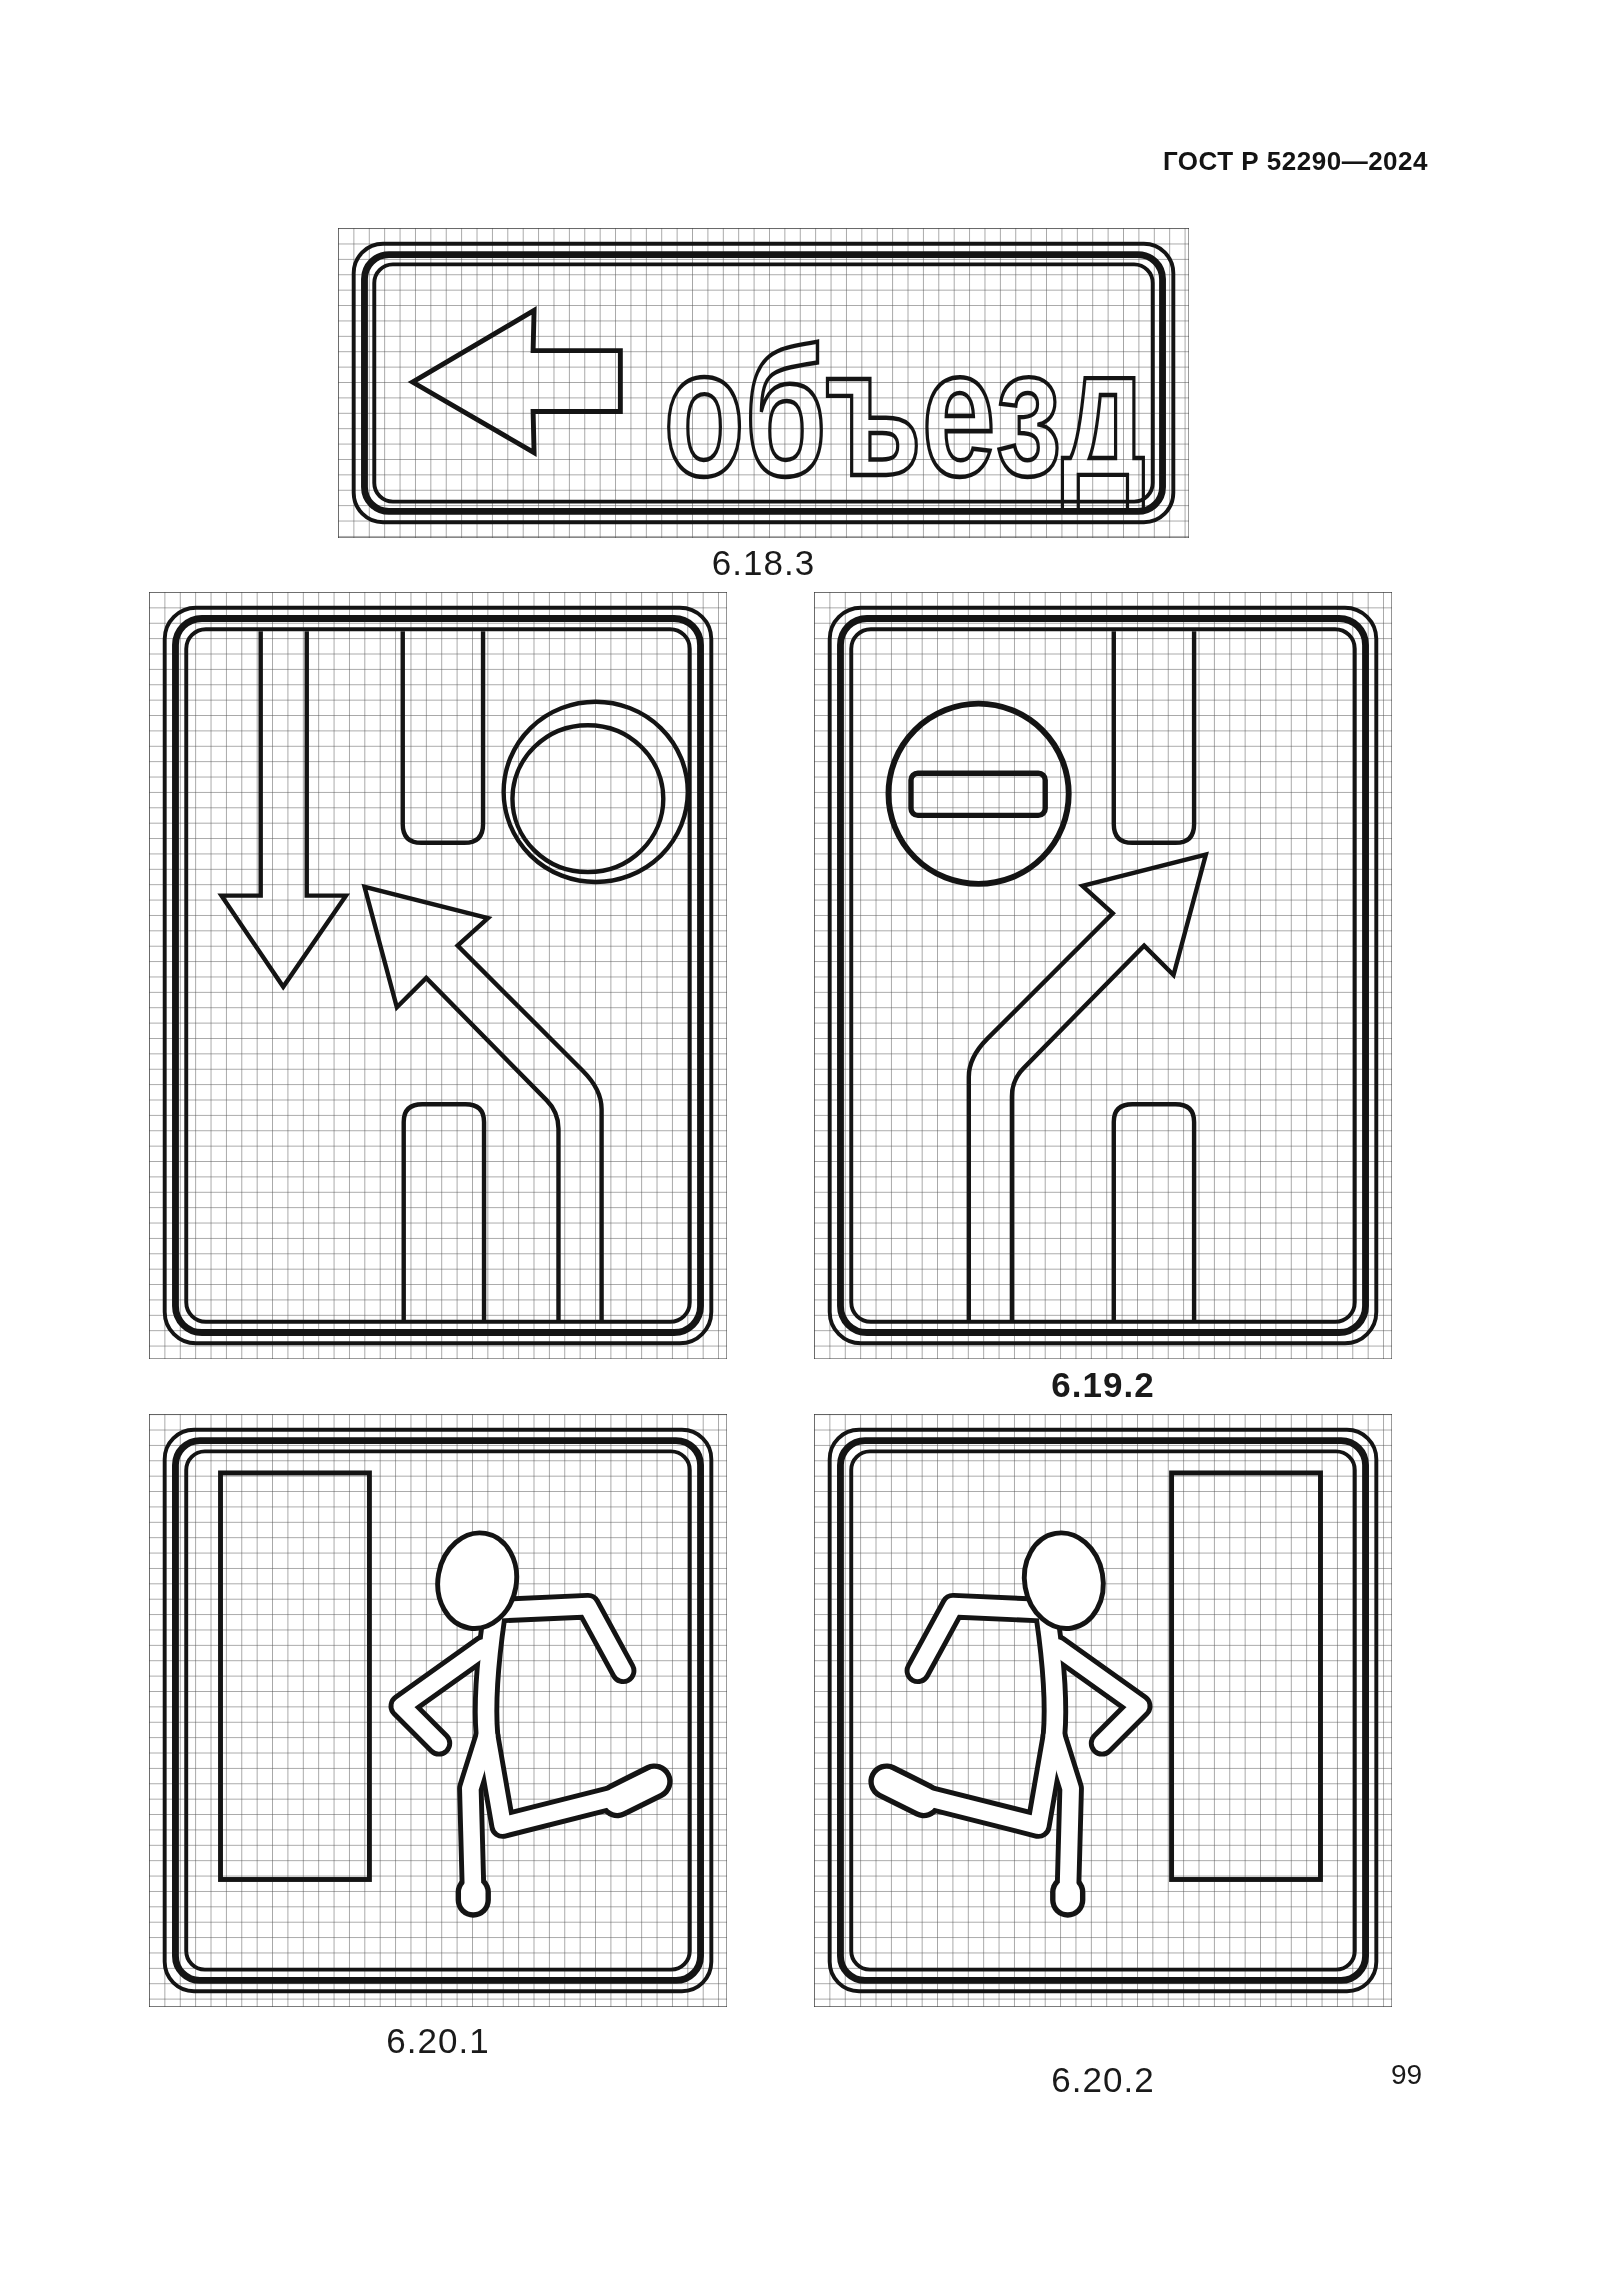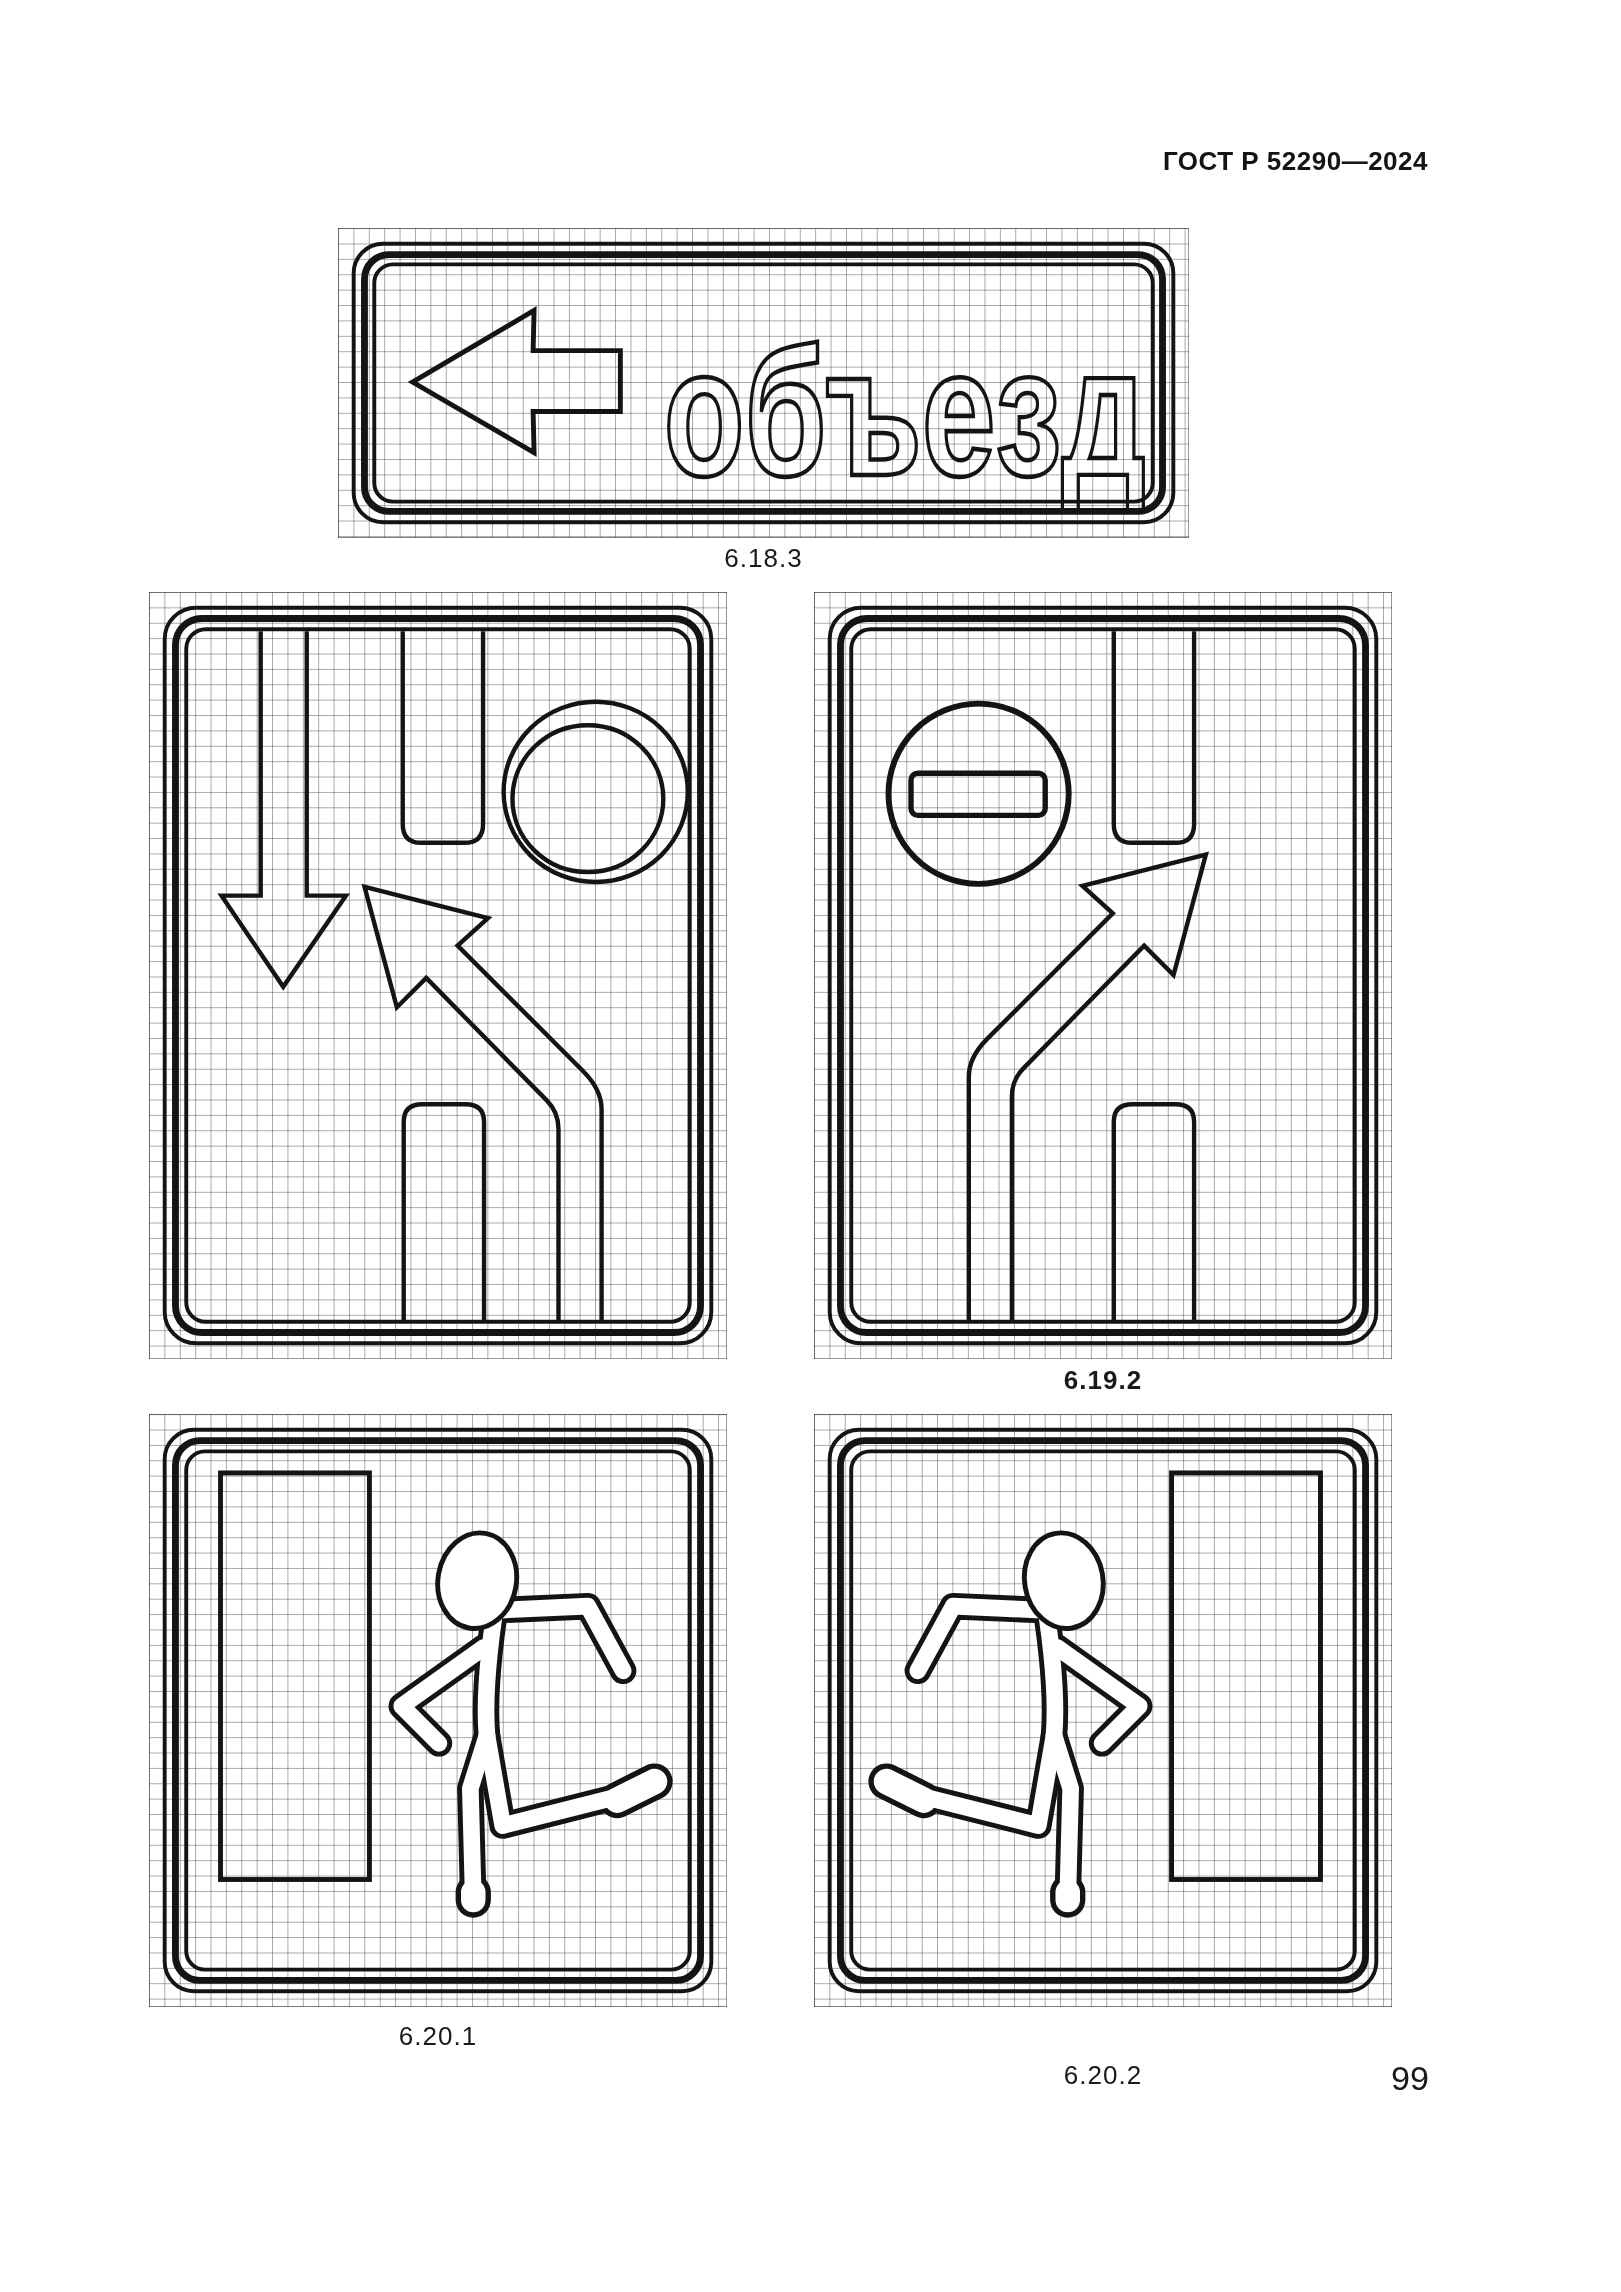--- a/index.html
+++ b/index.html
@@ -10,25 +10,25 @@
   }
   .header-text {
     position:absolute; top:146px; right:193px;
     font-size:26px; font-weight:bold; letter-spacing:0.5px;
     font-style:normal; white-space:nowrap;
   }
   .figure { position:absolute; }
   .figure svg { display:block; }
   .sign-label {
     position:absolute; text-align:center;
-    font-size:26px; letter-spacing:1px; color:#1a1a1a;
+    font-size:35px; letter-spacing:1px; color:#1a1a1a;
   }
   .page-number {
     position:absolute; left:1391px; top:2059px;
-    font-size:34px; color:#1a1a1a;
+    font-size:28px; color:#1a1a1a;
   }
   .ink { stroke:#141414; fill:none; }
 </style>
 </head>
 <body>
 
 <div class="page">
 
   <div class="header-text">ГОСТ Р 52290—2024</div>
 

